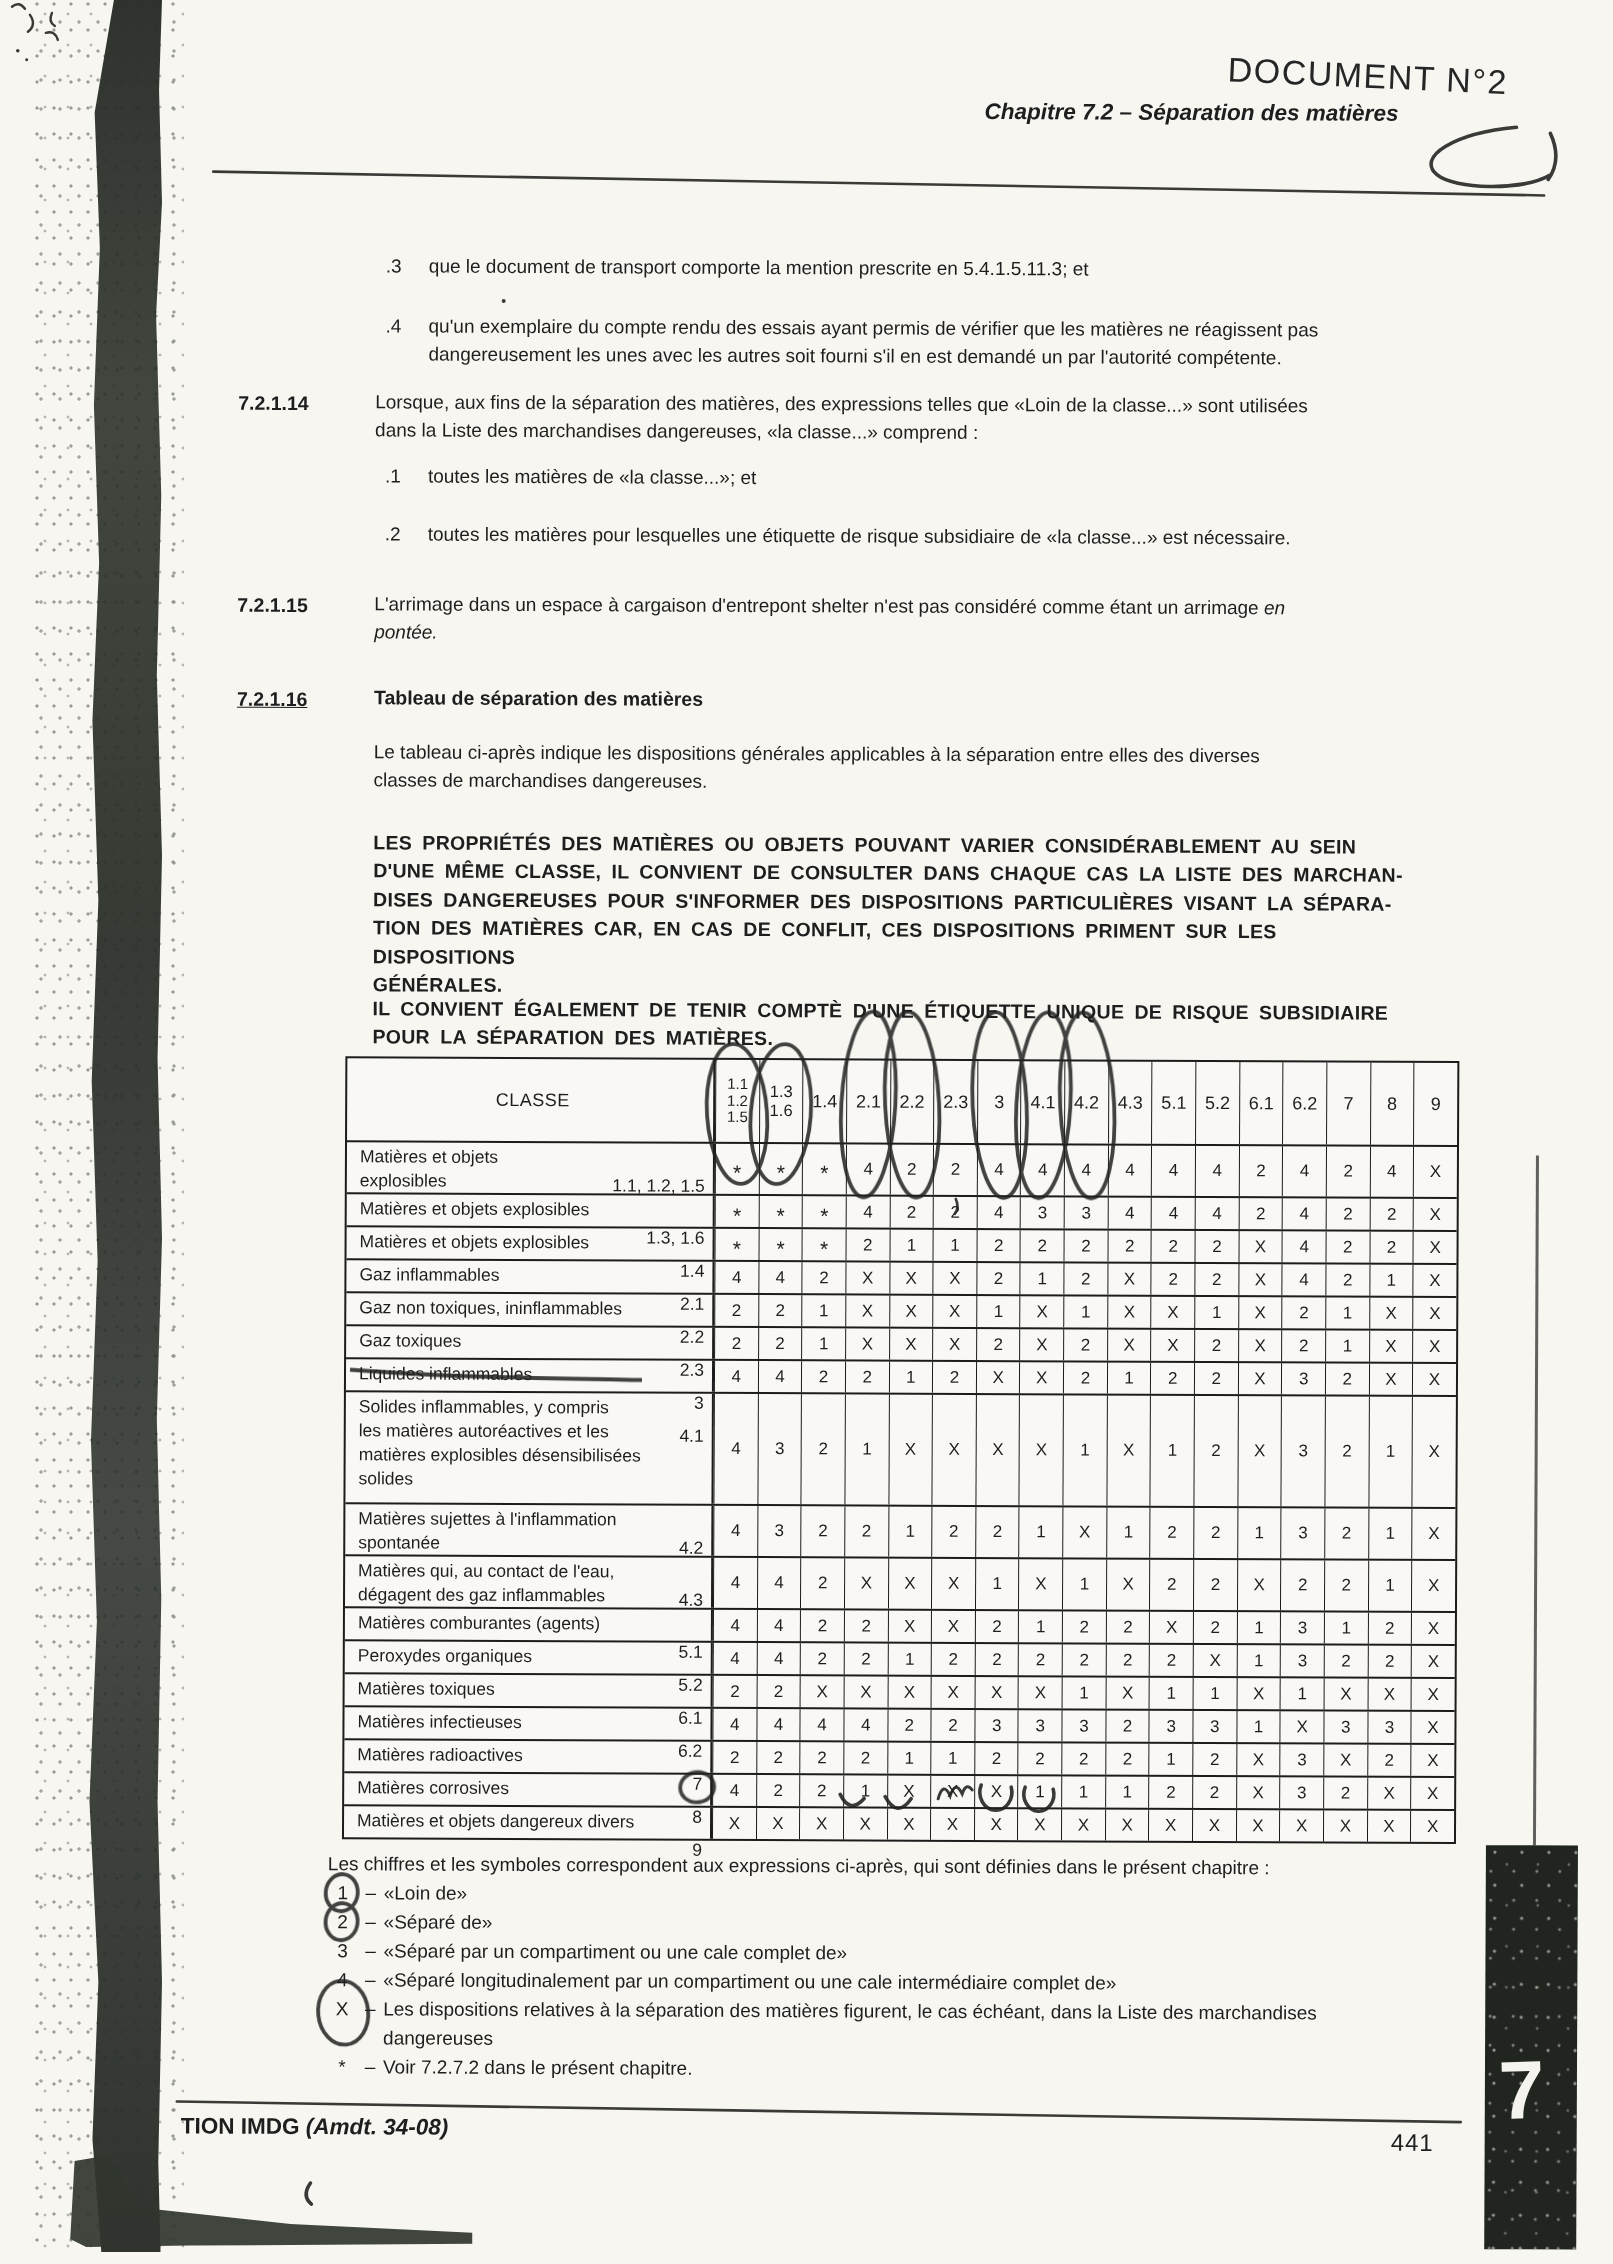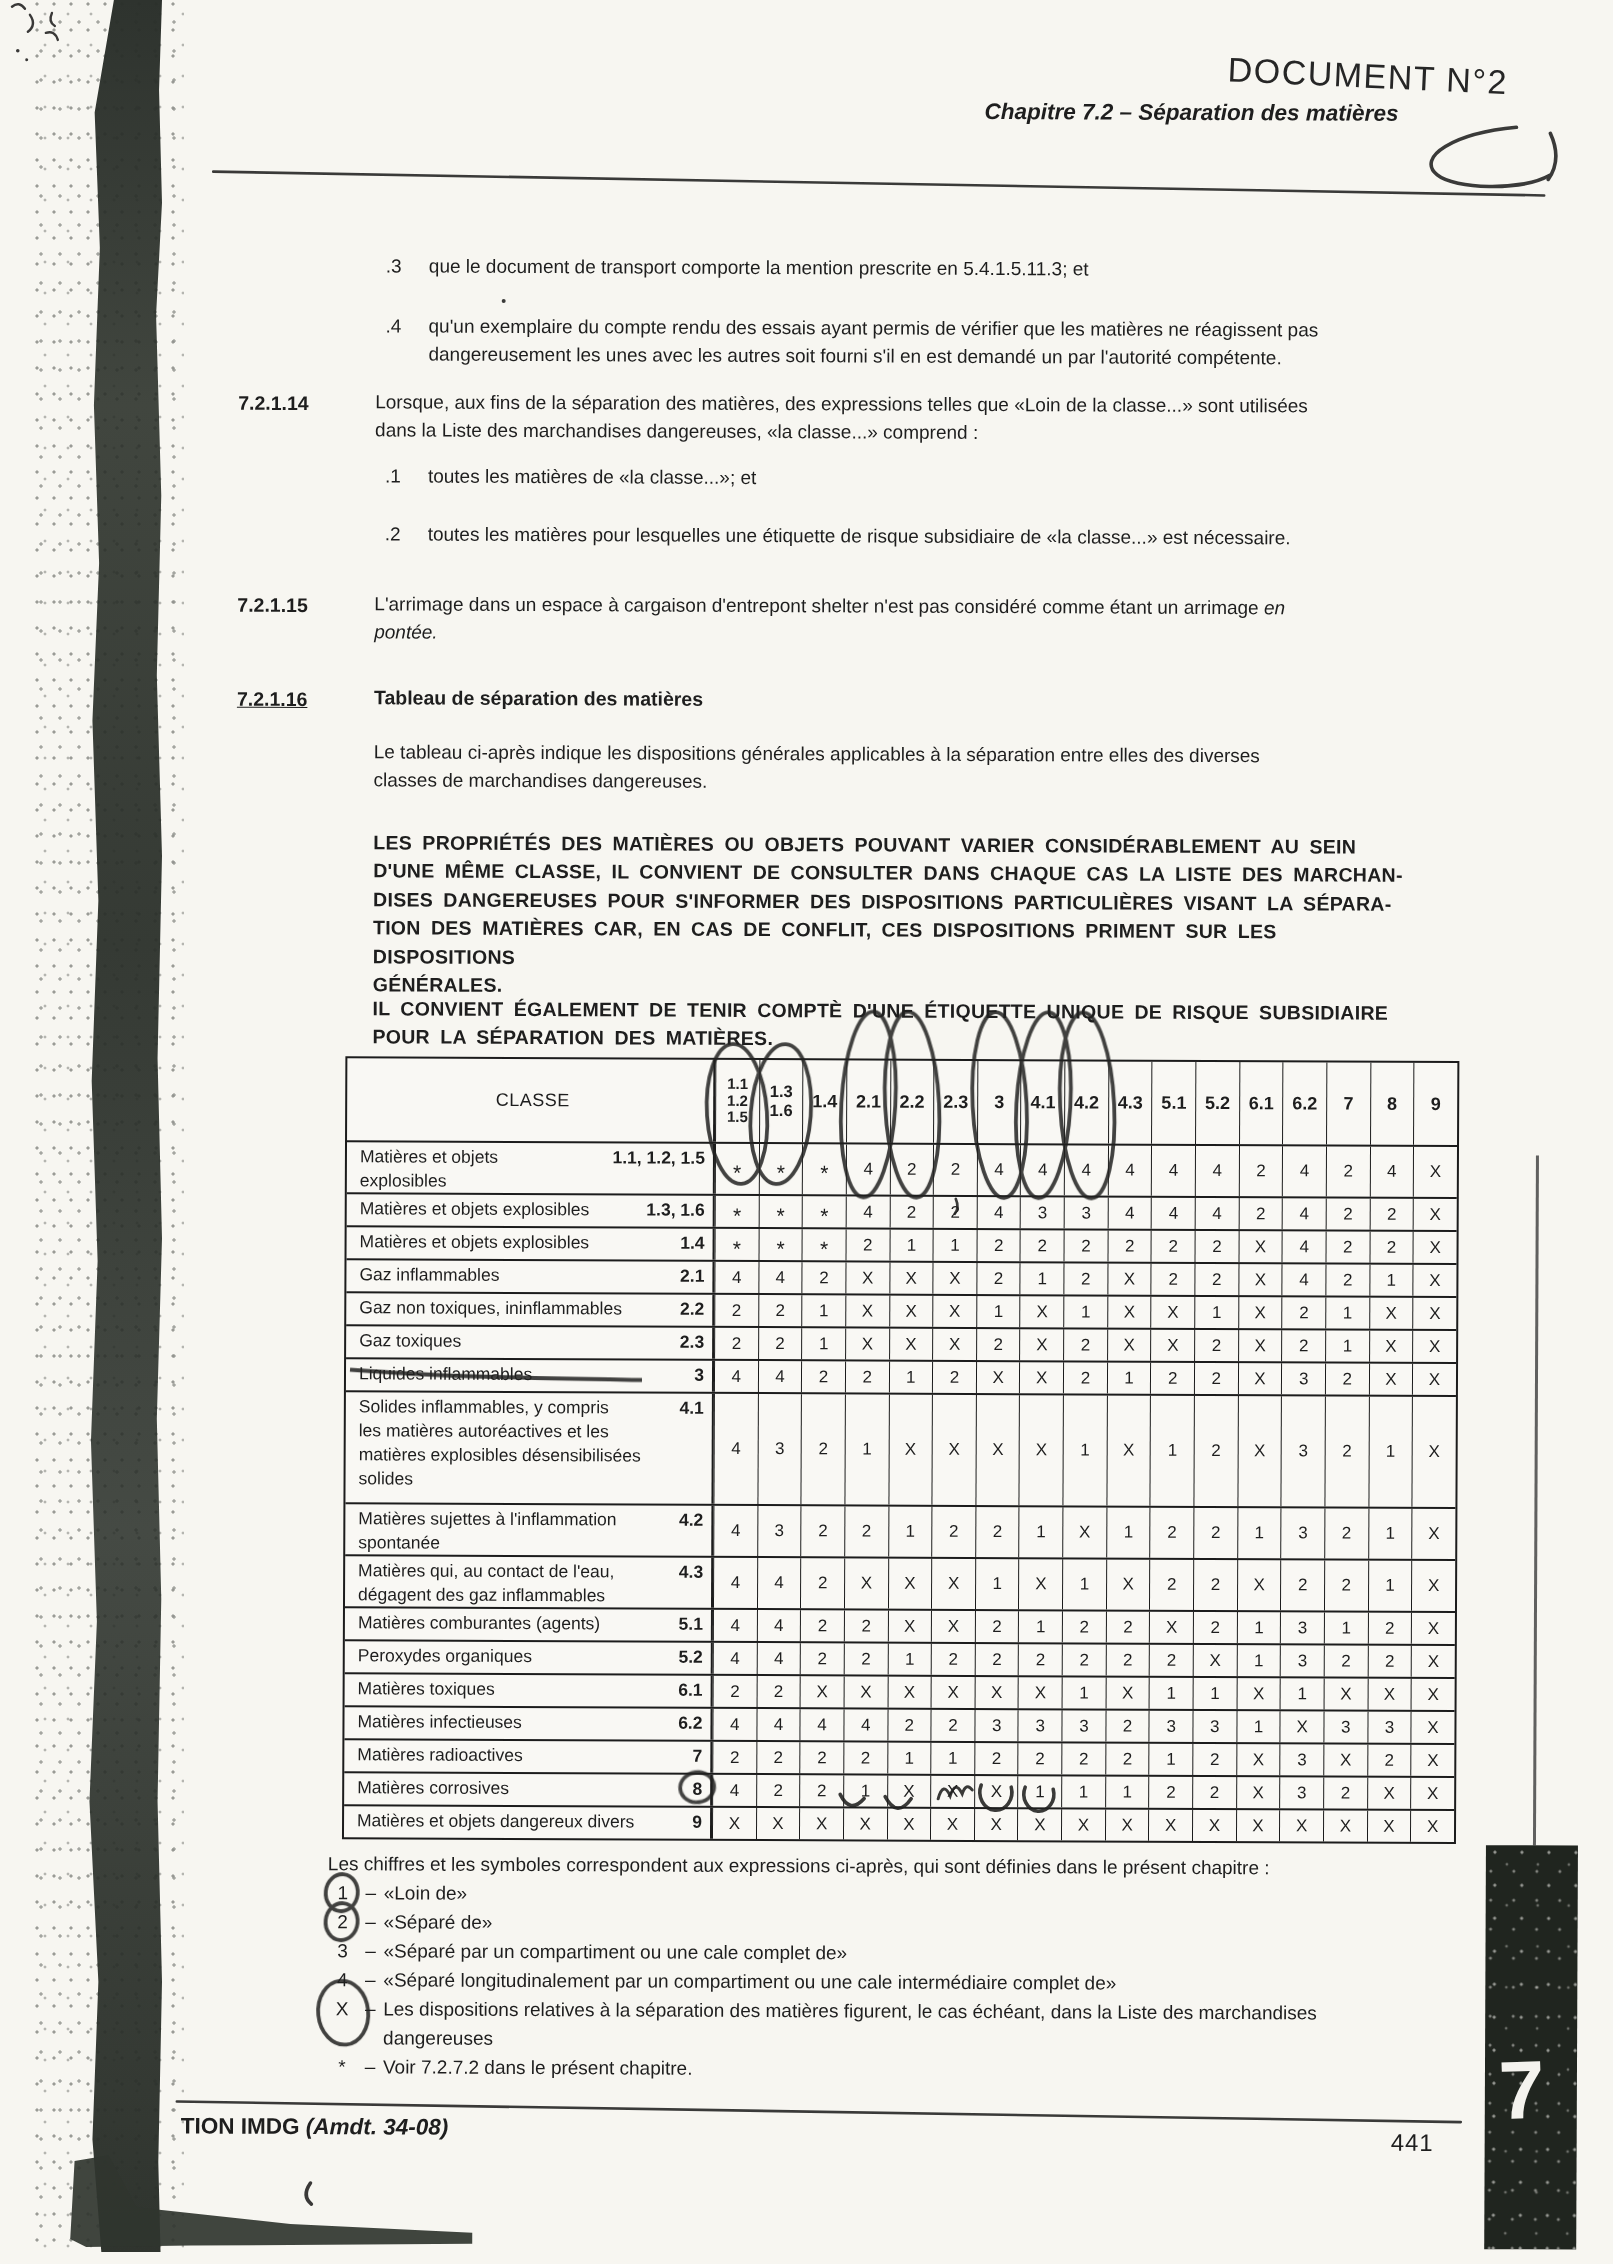--- a/index.html
+++ b/index.html
@@ -14,28 +14,28 @@
   .bodytext{font-size:19px;line-height:28px;white-space:pre-line;}
   .heading{font-size:19.5px;font-weight:bold;}
   .warning{font-size:19.5px;font-weight:bold;line-height:28.4px;letter-spacing:.3px;word-spacing:4.5px;white-space:pre-line;}
   
   .tbl{position:absolute;left:350px;top:1056px;width:1114px;border:2.5px solid #1c1c1c;box-sizing:border-box;background:rgba(255,255,255,.25);}
   .trow{display:flex;box-sizing:border-box;border-top:2px solid #1c1c1c;}
   .trow:first-child{border-top:none;}
   .lblcell{flex:0 0 368px;box-sizing:border-box;border-right:2px solid #1c1c1c;display:flex;
            justify-content:space-between;align-items:flex-start;padding:2px 8px 2px 13px;}
   .lbl{font-size:17.5px;line-height:24px;white-space:pre-line;}
-  .cls{font-size:17.5px;font-weight:bold;white-space:nowrap;padding-left:4px;line-height:24px;}
+  .cls{font-size:17.5px;font-weight:normal;white-space:nowrap;padding-left:4px;line-height:24px;margin-top:28px;}
   .vcell{flex:1 1 0;min-width:0;box-sizing:border-box;border-left:1.8px solid #1c1c1c;
          display:flex;align-items:center;justify-content:center;font-size:17px;}
   .vcell:first-of-type{border-left:none;}
   .hrow{height:82px;}
   .hcorner{align-items:center;justify-content:center;}
   .hcorner .lbl{font-size:18px;font-weight:normal;letter-spacing:.5px;}
-  .hcol{font-weight:bold;font-size:18px;text-align:left;white-space:pre-line;}
+  .hcol{font-weight:normal;font-size:18px;text-align:left;white-space:pre-line;}
   .hcol.small3{font-size:15px;line-height:16.5px;}
   .hcol.small2{font-size:16.5px;line-height:19px;}
   .star{font-size:21px;line-height:10px;position:relative;top:4px;}
   
   .legend{position:absolute;left:336px;top:1849px;width:1160px;font-size:19px;}
   .lg-intro{line-height:29px;}
   .lg-item{display:flex;line-height:29px;}
   .lg-sym{flex:0 0 30px;text-align:center;}
   .lg-dash{flex:0 0 26px;text-align:center;}
   .lg-txt{white-space:pre-line;}

